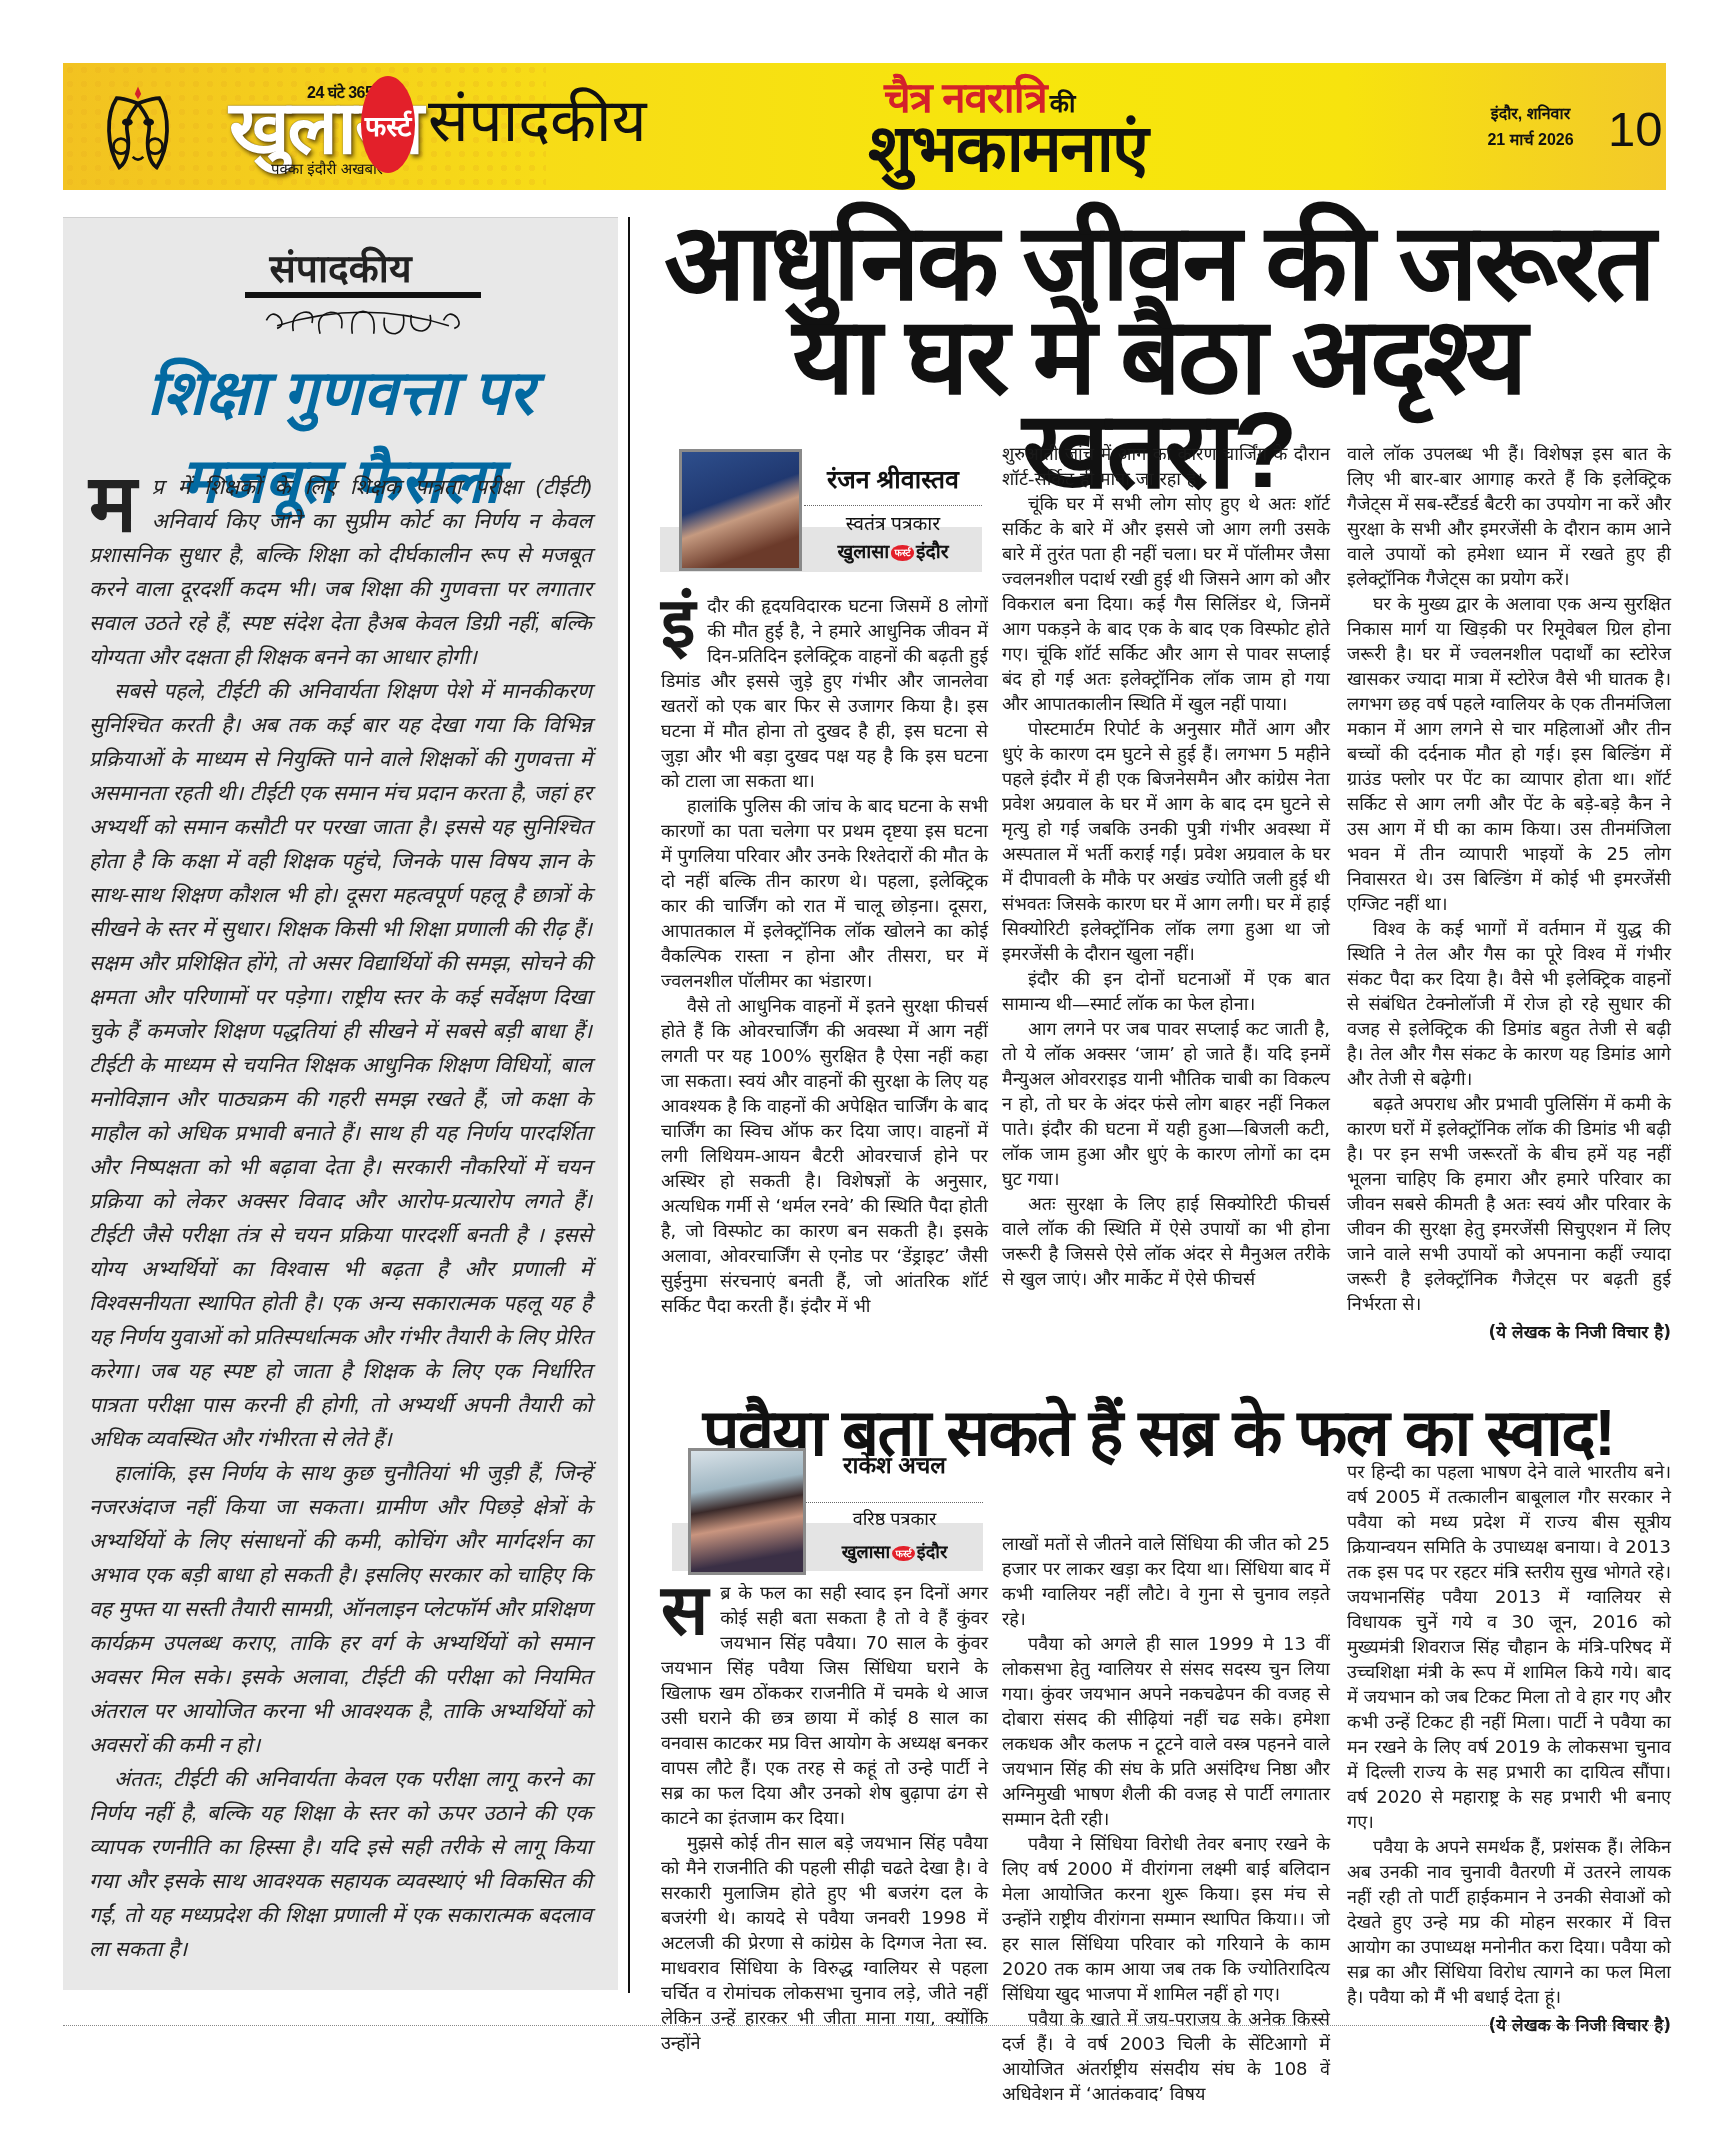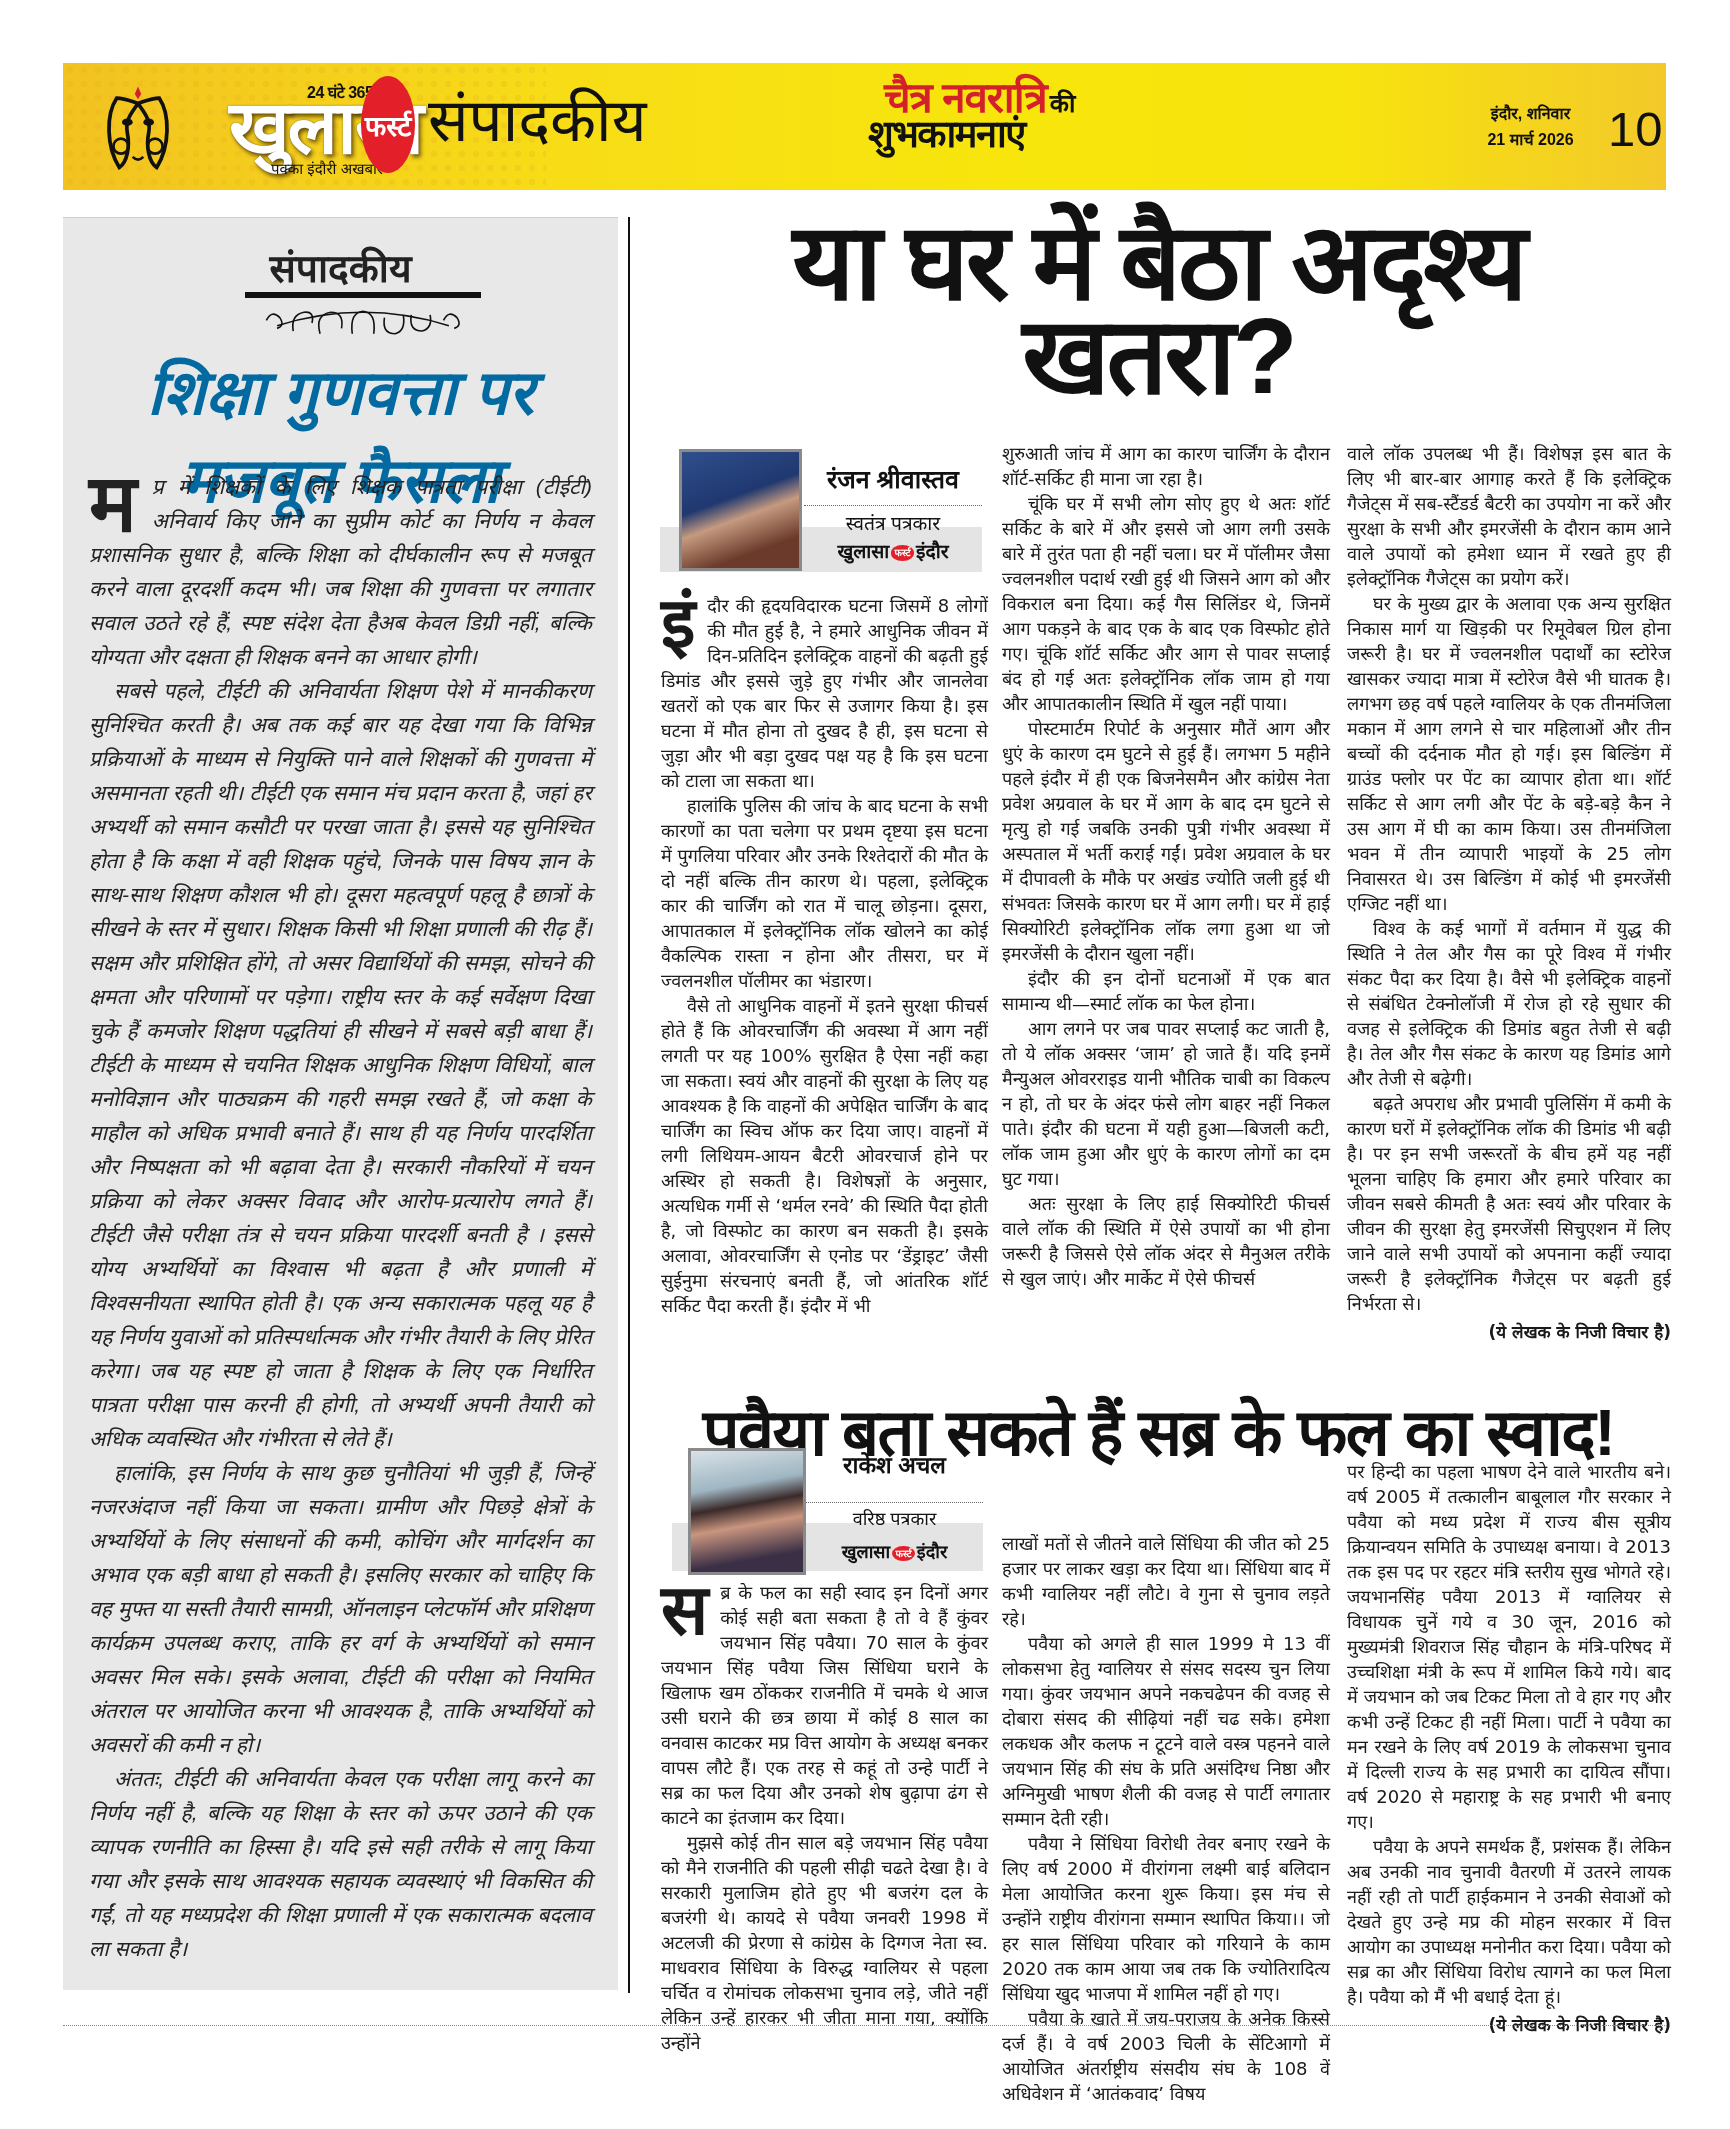--- a/index.html
+++ b/index.html
@@ -26,21 +26,21 @@
   }
   .brand-sub { position: absolute; left: 208px; top: 95px; font-size: 15px; color: #111; font-family: "Liberation Sans", sans-serif; }
   .first-badge {
     position: absolute; left: 298px; top: 13px; width: 54px; height: 97px; border-radius: 50%;
     background: #e3202a; color: #fff; font-size: 28px; font-weight: 700;
     display: flex; align-items: center; justify-content: center; font-family: "Liberation Sans", sans-serif;
   }
   .section-name { position: absolute; left: 365px; top: 21.5px; font-size: 60px; line-height: 1.2; color: #111; font-family: "Liberation Sans", sans-serif; }
   .greet-top { position: absolute; left: 821px; top: 14px; font-size: 42px; line-height: 1; font-weight: 700; color: #d4202b; font-family: "Liberation Sans", sans-serif; letter-spacing: -1.1px; }
   .greet-ki { font-size: 25px; color: #111; margin-left: 3.2px; }
-  .greet-bottom { position: absolute; left: 805px; top: 52px; font-size: 38px; line-height: 1; font-weight: 700; color: #111; font-family: "Liberation Sans", sans-serif; letter-spacing: -1.6px; }
+  .greet-bottom { position: absolute; left: 805px; top: 52px; font-size: 66px; line-height: 1; font-weight: 700; color: #111; font-family: "Liberation Sans", sans-serif; letter-spacing: -1.6px; }
   .dateline { position: absolute; left: 1414px; top: 38px; width: 107px; text-align: center; font-size: 16px; font-weight: 700; line-height: 1.6; color: #111; font-family: "Liberation Sans", sans-serif; }
   .page-num { position: absolute; left: 1545px; top: 38px; font-size: 49px; font-weight: 300; color: #111; font-family: "Liberation Sans", sans-serif; }
 
   
   .editorial {
     position: absolute; left: 63px; top: 217px; width: 555px; height: 1773px;
     background: #e8e8e8; border-top: 1.6px solid #cfcfcf;
   }
   .ed-kicker { position: absolute; left: 0; right: 0; top: 21.5px; text-align: center; font-size: 39px; font-weight: 700; color: #222; font-family: "Liberation Sans", sans-serif; }
   .ed-rule { position: absolute; left: 182px; width: 236px; top: 74px; height: 6.4px; background: #111; }
@@ -138,20 +138,21 @@
     <p class="first"><span class="dropcap">म</span><span>प्र में शिक्षकों के लिए शिक्षक पात्रता परीक्षा (टीईटी) अनिवार्य किए जाने का सुप्रीम कोर्ट का निर्णय न केवल प्रशासनिक सुधार है, बल्कि शिक्षा को दीर्घकालीन रूप से मजबूत करने वाला दूरदर्शी कदम भी। जब शिक्षा की गुणवत्ता पर लगातार सवाल उठते रहे हैं, स्पष्ट संदेश देता हैअब केवल डिग्री नहीं, बल्कि योग्यता और दक्षता ही शिक्षक बनने का आधार होगी।</span></p>
     <p>सबसे पहले, टीईटी की अनिवार्यता शिक्षण पेशे में मानकीकरण सुनिश्चित करती है। अब तक कई बार यह देखा गया कि विभिन्न प्रक्रियाओं के माध्यम से नियुक्ति पाने वाले शिक्षकों की गुणवत्ता में असमानता रहती थी। टीईटी एक समान मंच प्रदान करता है, जहां हर अभ्यर्थी को समान कसौटी पर परखा जाता है। इससे यह सुनिश्चित होता है कि कक्षा में वही शिक्षक पहुंचे, जिनके पास विषय ज्ञान के साथ-साथ शिक्षण कौशल भी हो। दूसरा महत्वपूर्ण पहलू है छात्रों के सीखने के स्तर में सुधार। शिक्षक किसी भी शिक्षा प्रणाली की रीढ़ हैं। सक्षम और प्रशिक्षित होंगे, तो असर विद्यार्थियों की समझ, सोचने की क्षमता और परिणामों पर पड़ेगा। राष्ट्रीय स्तर के कई सर्वेक्षण दिखा चुके हैं कमजोर शिक्षण पद्धतियां ही सीखने में सबसे बड़ी बाधा हैं। टीईटी के माध्यम से चयनित शिक्षक आधुनिक शिक्षण विधियों, बाल मनोविज्ञान और पाठ्यक्रम की गहरी समझ रखते हैं, जो कक्षा के माहौल को अधिक प्रभावी बनाते हैं। साथ ही यह निर्णय पारदर्शिता और निष्पक्षता को भी बढ़ावा देता है। सरकारी नौकरियों में चयन प्रक्रिया को लेकर अक्सर विवाद और आरोप-प्रत्यारोप लगते हैं। टीईटी जैसे परीक्षा तंत्र से चयन प्रक्रिया पारदर्शी बनती है । इससे योग्य अभ्यर्थियों का विश्वास भी बढ़ता है और प्रणाली में विश्वसनीयता स्थापित होती है। एक अन्य सकारात्मक पहलू यह है यह निर्णय युवाओं को प्रतिस्पर्धात्मक और गंभीर तैयारी के लिए प्रेरित करेगा। जब यह स्पष्ट हो जाता है शिक्षक के लिए एक निर्धारित पात्रता परीक्षा पास करनी ही होगी, तो अभ्यर्थी अपनी तैयारी को अधिक व्यवस्थित और गंभीरता से लेते हैं।</p>
     <p>हालांकि, इस निर्णय के साथ कुछ चुनौतियां भी जुड़ी हैं, जिन्हें नजरअंदाज नहीं किया जा सकता। ग्रामीण और पिछड़े क्षेत्रों के अभ्यर्थियों के लिए संसाधनों की कमी, कोचिंग और मार्गदर्शन का अभाव एक बड़ी बाधा हो सकती है। इसलिए सरकार को चाहिए कि वह मुफ्त या सस्ती तैयारी सामग्री, ऑनलाइन प्लेटफॉर्म और प्रशिक्षण कार्यक्रम उपलब्ध कराए, ताकि हर वर्ग के अभ्यर्थियों को समान अवसर मिल सके। इसके अलावा, टीईटी की परीक्षा को नियमित अंतराल पर आयोजित करना भी आवश्यक है, ताकि अभ्यर्थियों को अवसरों की कमी न हो।</p>
     <p>अंततः, टीईटी की अनिवार्यता केवल एक परीक्षा लागू करने का निर्णय नहीं है, बल्कि यह शिक्षा के स्तर को ऊपर उठाने की एक व्यापक रणनीति का हिस्सा है। यदि इसे सही तरीके से लागू किया गया और इसके साथ आवश्यक सहायक व्यवस्थाएं भी विकसित की गईं, तो यह मध्यप्रदेश की शिक्षा प्रणाली में एक सकारात्मक बदलाव ला सकता है।</p>
   </div>
 </section>
 
 <div class="vrule"></div>
 
 <h1 class="a1-headline">
+  <div>आधुनिक जीवन की जरूरत</div>
   <div>या घर में बैठा अदृश्य खतरा?</div>
 </h1>
 
 <div class="author-box" style="left:660px; top:445px; width:322px; height:134px;">
   <div class="author-brandbar" style="left:0; top:82px; width:322px; height:45px;"></div>
   <div class="author-photo" style="left:19.3px; top:4.3px; width:123px; height:122px;"></div>
   <div class="author-name" style="left:144px; top:16px; width:178px; font-size:25px;">रंजन श्रीवास्तव</div>
   <div class="author-divider" style="left:144px; top:60px; width:178px;"></div>
   <div class="author-role" style="left:144px; top:64px; width:178px; font-size:19.3px;">स्वतंत्र पत्रकार</div>
   <div class="author-brand" style="left:144px; top:92px; width:178px; font-size:19.3px;">

